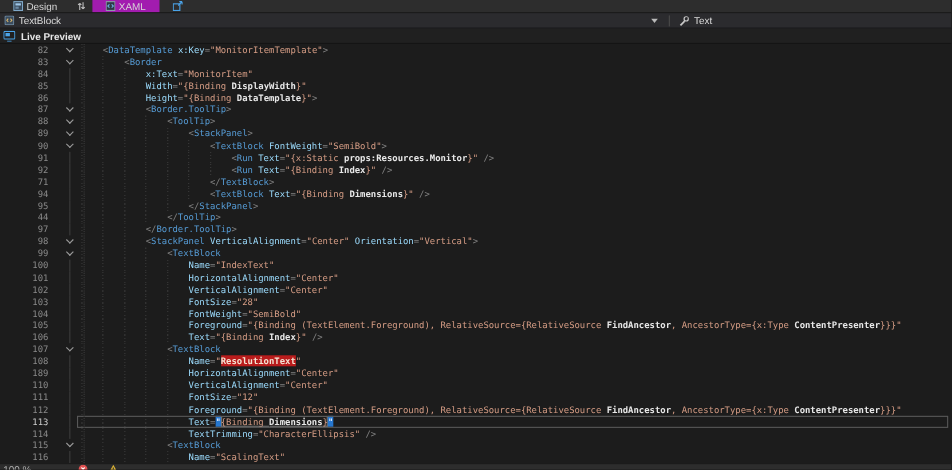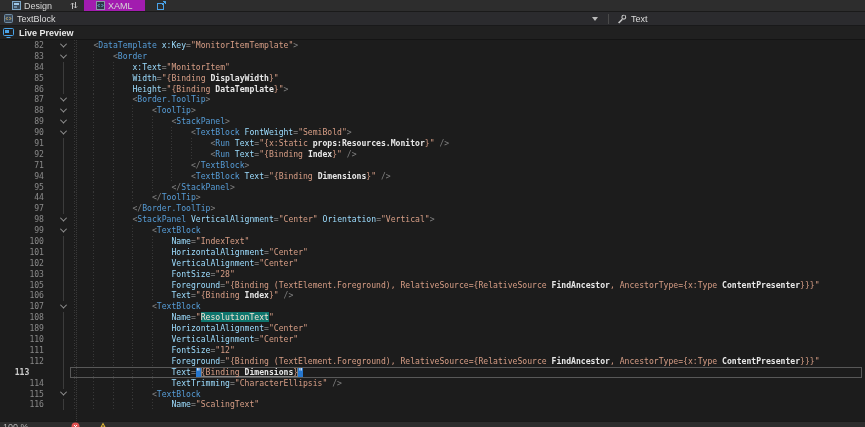--- a/index.html
+++ b/index.html
@@ -17,32 +17,32 @@
   .dd-arrow{width:0;height:0;border-left:3px solid transparent;border-right:3px solid transparent;border-top:4px solid #b9b9b9;margin-right:6px;}
   .v-sep{width:1px;height:10px;background:#4a4a4a;margin:0 8px 0 4px;}
   #member-combo{display:flex;align-items:center;gap:4px;height:100%;}
   
   #live-preview-bar{height:14px;background:#202020;border-bottom:1px solid #141414;display:flex;align-items:center;gap:5px;padding-left:3px;font-size:9px;color:#e8e8e8;box-sizing:border-box;font-weight:bold;}
   
   #editor{position:relative;height:387px;background:#1c1c1c;overflow:hidden;font-family:"DejaVu Sans Mono",monospace;font-size:8.1px;}
   #margin-guide{position:absolute;left:76px;top:0;bottom:0;width:0;border-left:1px dotted #3a3a3a;pointer-events:none;}
   .cl{display:flex;height:10.9px;line-height:10.9px;position:relative;}
   .ln{flex:0 0 52px;box-sizing:border-box;text-align:right;padding-right:8px;color:#8a8a8a;}
-  .cur .ln{color:#cdcdcd;font-weight:bold;text-align:center;}
+  .cur .ln{color:#cdcdcd;font-weight:normal;}
   .fd{flex:0 0 22px;display:flex;align-items:center;justify-content:center;}
   .chev{width:4px;height:4px;border-right:1px solid #9a9a9a;border-bottom:1px solid #9a9a9a;transform:rotate(45deg) translate(-1px,-1px);display:inline-block;}
   .fline{display:inline-block;width:0;height:10.9px;border-left:1px solid #3c3c3c;}
   .code{flex:1;white-space:pre;}
   .g{display:inline-block;width:4ch;height:10.9px;vertical-align:top;background-image:repeating-linear-gradient(to bottom,#383838 0 1px,transparent 1px 3px);background-size:1px 100%;background-repeat:no-repeat;}
   .d{color:#808080;}
   .e{color:#569cd6;}
   .a{color:#9cdcfe;}
   .s{color:#d69d85;}
   .b{color:#e8e8e8;font-weight:bold;}
-  .h{color:#f4e4d4;background:#0f766e;}
+  .h{color:#f4e4d4;background:#b91c1c;font-weight:bold;}
   .q{color:#ffffff;background:#2677cf;}
   .bxl{box-shadow:inset 1px 0 0 #7d7d7d,inset 0 1px 0 #7d7d7d,inset 0 -1px 0 #7d7d7d;}
   .bxm{box-shadow:inset 0 1px 0 #7d7d7d,inset 0 -1px 0 #7d7d7d;}
   .bxr{box-shadow:inset -1px 0 0 #7d7d7d,inset 0 1px 0 #7d7d7d,inset 0 -1px 0 #7d7d7d;}
   .cur::after{content:'';position:absolute;left:70px;right:3px;top:0;bottom:0;border:1px solid #585858;pointer-events:none;}
   
   #bottom-strip{position:absolute;left:0;right:0;bottom:0;height:6px;background:#2d2d2d;overflow:hidden;border-top:1px solid #1a1a1a;box-sizing:border-box;}
   #bottom-strip .row{display:flex;align-items:flex-start;gap:18px;padding-left:3px;font-size:9px;color:#b5b5b5;}
 </style>
 </head>
@@ -272,20 +272,27 @@
         <span class="code"><span class="g"></span><span class="g"></span><span class="g"></span><span class="g"></span><span class="g"></span><span class="a">VerticalAlignment</span><span class="d">=</span><span class="s">"Center"</span></span>
       </div>
       <div class="cl">
         <span class="ln">103</span>
         <span class="fd">
           <i class="fline"></i>
         </span>
         <span class="code"><span class="g"></span><span class="g"></span><span class="g"></span><span class="g"></span><span class="g"></span><span class="a">FontSize</span><span class="d">=</span><span class="s">"28"</span></span>
       </div>
       <div class="cl">
+        <span class="ln">104</span>
+        <span class="fd">
+          <i class="fline"></i>
+        </span>
+        <span class="code"><span class="g"></span><span class="g"></span><span class="g"></span><span class="g"></span><span class="g"></span><span class="a">FontWeight</span><span class="d">=</span><span class="s">"SemiBold"</span></span>
+      </div>
+      <div class="cl">
         <span class="ln">105</span>
         <span class="fd">
           <i class="fline"></i>
         </span>
         <span class="code"><span class="g"></span><span class="g"></span><span class="g"></span><span class="g"></span><span class="g"></span><span class="a">Foreground</span><span class="d">=</span><span class="s">"{Binding (TextElement.Foreground), RelativeSource={RelativeSource </span><span class="b">FindAncestor</span><span class="s">, AncestorType={x:Type </span><span class="b">ContentPresenter</span><span class="s">}}}"</span></span>
       </div>
       <div class="cl">
         <span class="ln">106</span>
         <span class="fd">
           <i class="fline"></i>

